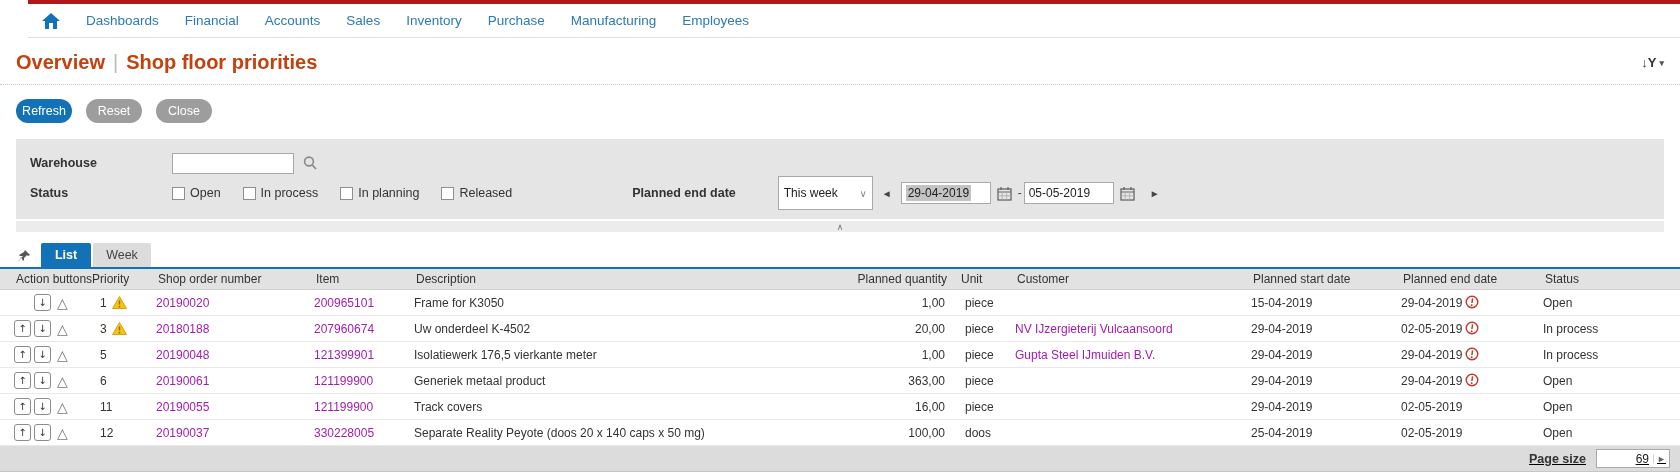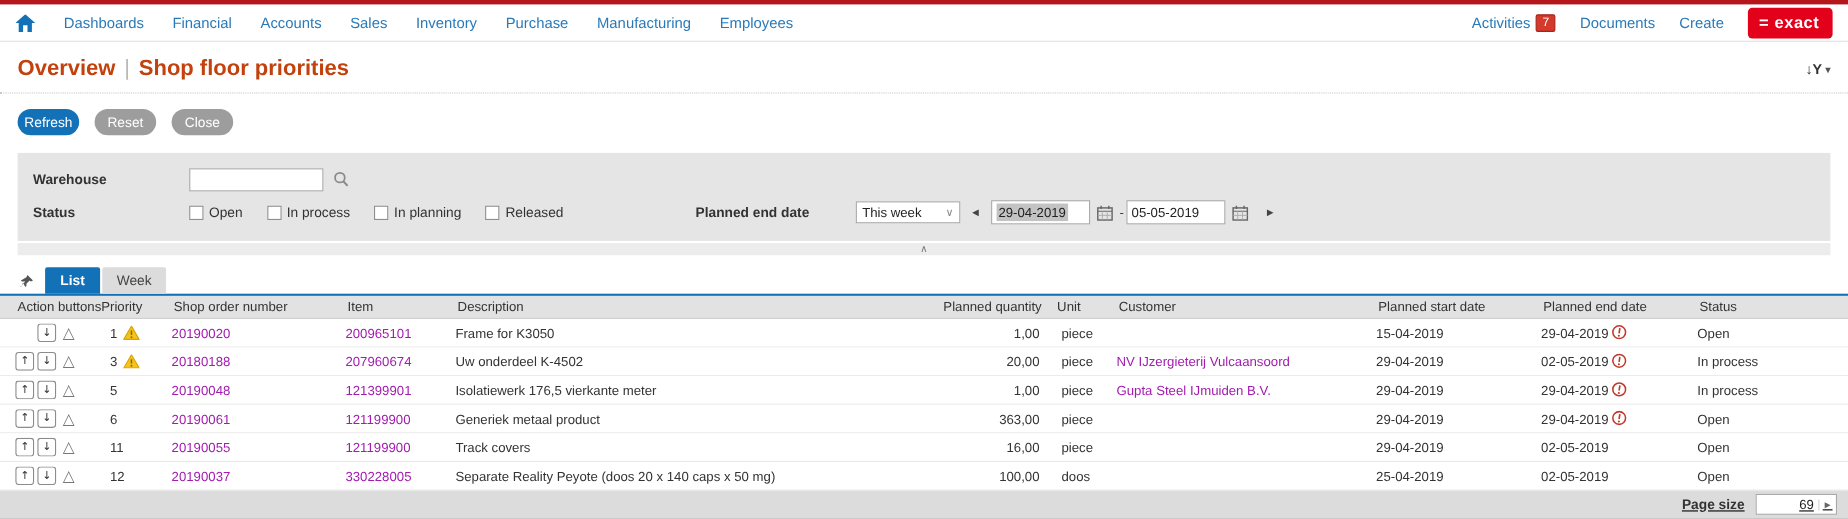--- a/index.html
+++ b/index.html
@@ -1,21 +1,21 @@
 <!DOCTYPE html>
 <html><head>
 <meta charset="utf-8">
 <style>
   * { margin:0; padding:0; box-sizing:border-box; }
   html,body { width:1680px; height:472px; background:#fff; font-family:"Liberation Sans", sans-serif; overflow:hidden; }
   a { text-decoration:none; }
 
   
   .topbar { height:38px; border-top:4px solid #b4161c; background:#fff; display:flex; align-items:center;
-            padding:0 14px; border-bottom:1px solid #dce1e6; }
+            padding:0 14px; border-bottom:1px solid #dce1e6;margin-left:28px; }
   .home-ic { width:18px; height:16px; margin-right:26px; display:inline-flex; }
   .nav-item { color:#2a7ab9; font-size:13.5px; margin-right:26px; cursor:pointer; }
   .topbar-right { margin-left:auto; display:flex; align-items:center; gap:22px; }
   .badge { display:inline-block; background:#d33a2c; border:1px solid #a8241a; color:#fff; font-size:11px;
            padding:1px 5px; border-radius:2px; margin-left:5px; vertical-align:1px; }
   .exact-logo { background:#e2001a; color:#fff; font-weight:bold; font-size:15px; padding:5px 12px 6px 10px;
                 border-radius:4px; letter-spacing:.5px; cursor:pointer; }
 
   
   .titlebar { display:flex; align-items:center; padding:13px 16px 10px 16px; border-bottom:1px dotted #c9c9c9; }
@@ -36,21 +36,21 @@
   .filterpanel { background:#e5e5e5; padding:10px 14px 12px 14px; }
   .frow { display:flex; align-items:center; height:28px; }
   .flabel { width:142px; font-size:12.5px; font-weight:bold; color:#333; }
   .tinput { width:122px; height:21px; border:1px solid #a9a9a9; background:#fff; font-size:12px; padding:0 4px; }
   .search-ic { margin-left:8px; cursor:pointer; display:inline-flex; }
   .cbgroup { display:flex; align-items:center; gap:22px; }
   .cb { display:flex; align-items:center; gap:5px; font-size:12.5px; color:#333; cursor:pointer; }
   .cbbox { width:13px; height:13px; border:1px solid #8f8f8f; background:#fff; display:inline-block; }
   .daterange { display:flex; align-items:center; margin-left:120px; }
   .dlabel { font-size:12.5px; font-weight:bold; color:#333; margin-right:42px; }
-  .selectbox { width:95px; height:20px; border:1px solid #a9a9a9; background:#fff; font-size:12px; color:#222;
+  .selectbox { width:95px; height:34px; border:1px solid #a9a9a9; background:#fff; font-size:12px; color:#222;
                display:flex; align-items:center; padding:0 5px; cursor:pointer;gap:18px; }
   .selectbox .chev { margin-left:auto; color:#888; font-size:10px; }
   .stepper { font-size:10px; color:#444; margin:0 9px; cursor:pointer; }
   .datebox { width:90px; height:22px; border:1px solid #a9a9a9; background:#fff; font-size:12px; color:#222;
              display:flex; align-items:center; padding:0 4px; }
   .datebox .sel { background:#c3c3c3; padding:1px 2px; }
   .cal-ic { margin:0 6px; cursor:pointer; display:inline-flex; }
   .dash { color:#444; font-size:12px; margin-right:2px; }
   .collapse-strip { background:#ececec; height:11px; margin-top:2px; text-align:center; line-height:8px; cursor:pointer; }
   .collapse-strip span { font-size:9px; color:#777; }
@@ -100,28 +100,20 @@
       </svg>
   </span>
   <span class="nav-item">Dashboards</span>
   <span class="nav-item">Financial</span>
   <span class="nav-item">Accounts</span>
   <span class="nav-item">Sales</span>
   <span class="nav-item">Inventory</span>
   <span class="nav-item">Purchase</span>
   <span class="nav-item">Manufacturing</span>
   <span class="nav-item">Employees</span>
-  <span class="topbar-right">
-    <span class="nav-item" style="margin:0">
-      <span>Activities</span><span class="badge">7</span>
-    </span>
-    <span class="nav-item" style="margin:0">Documents</span>
-    <span class="nav-item" style="margin:0">Create</span>
-    <span class="exact-logo">= exact</span>
-  </span>
 </div>
 
 <div class="titlebar">
   <span class="title-primary">Overview</span>
   <span class="title-sep">|</span>
   <span class="title-secondary">Shop floor priorities</span>
   <span class="sort-ic">
     <span>↓Y</span>
       <span class="caret">▾</span>
   </span>

